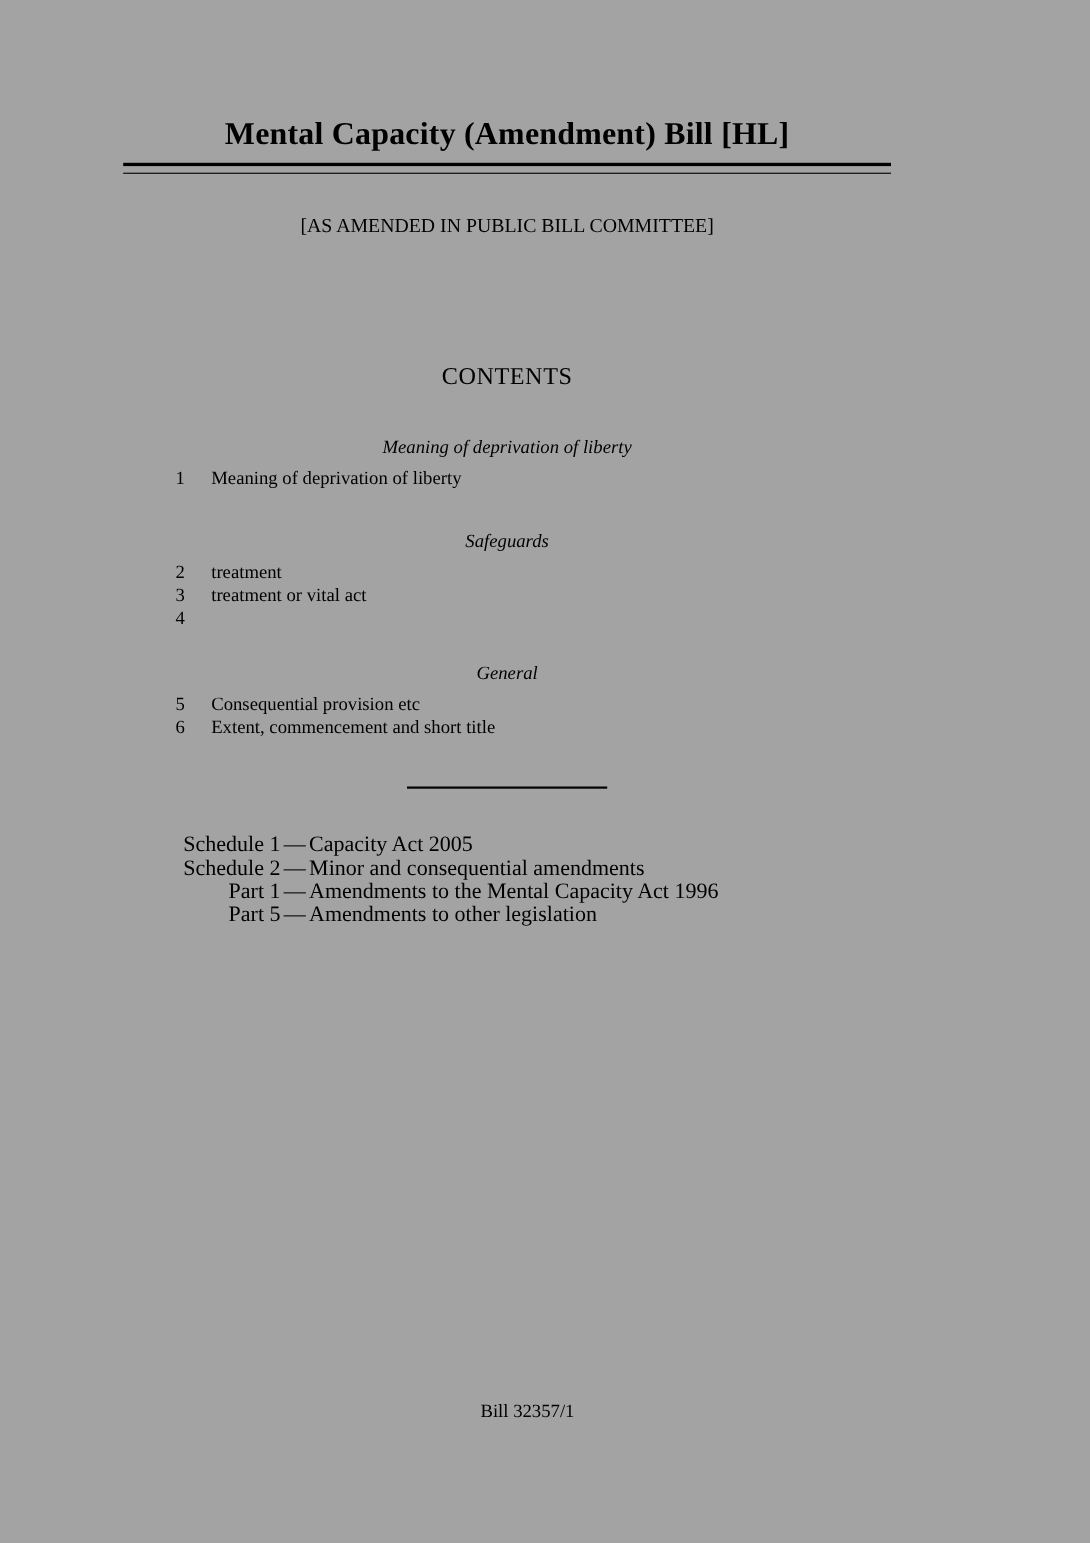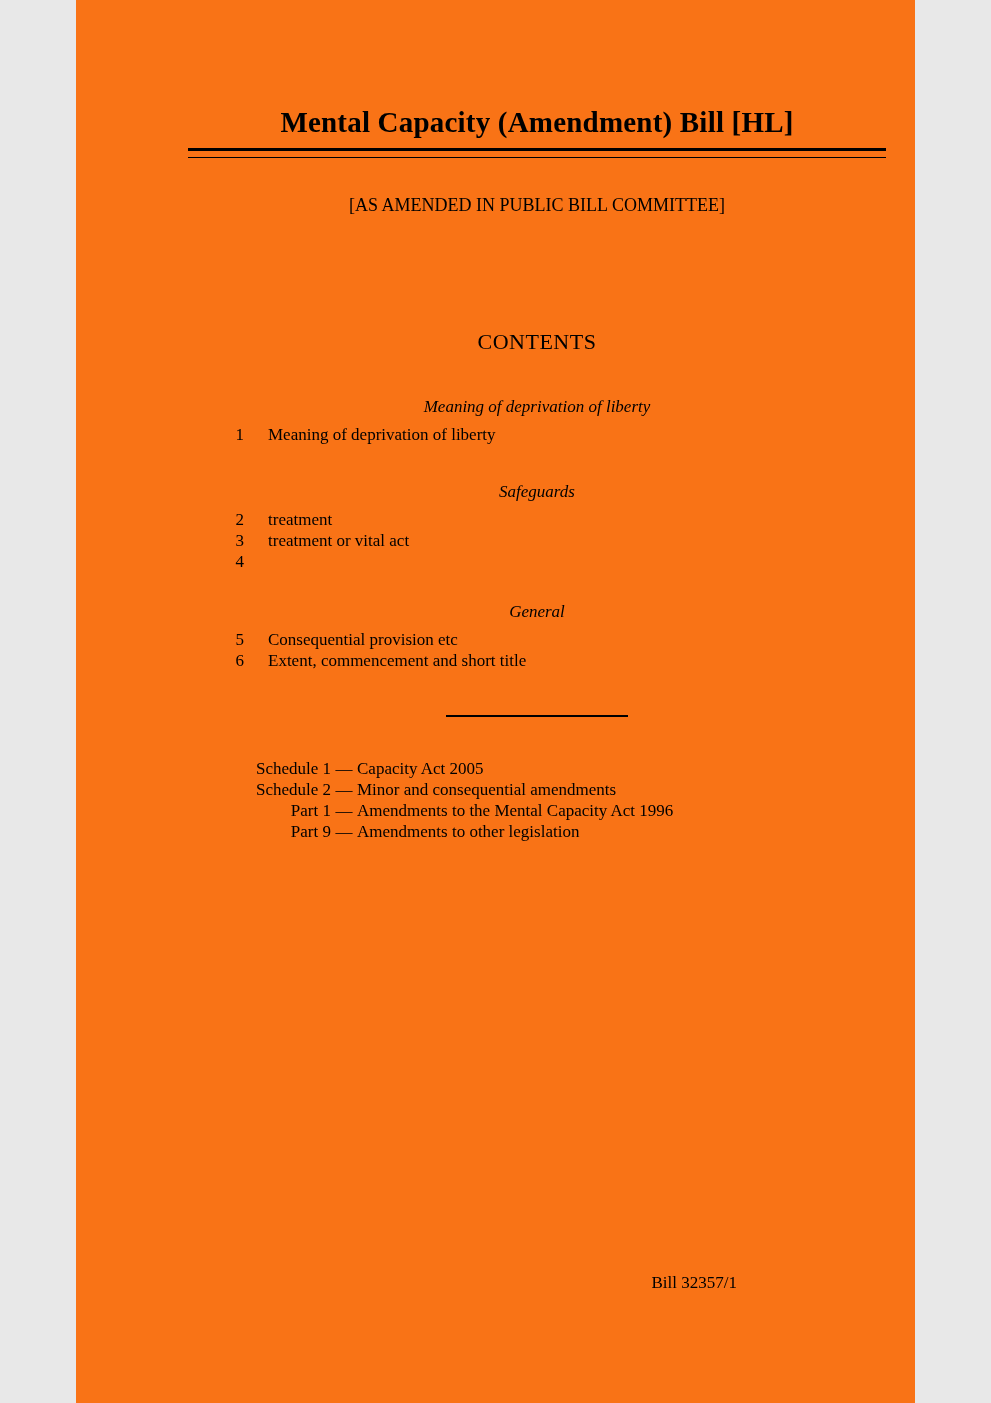--- a/index.html
+++ b/index.html
@@ -1,21 +1,21 @@
 <!DOCTYPE html>
 <html><head>
 <meta charset="utf-8">
 <style>
   html, body { margin: 0; padding: 0; }
   body { background: #e8e8e8; }
   .page {
     position: relative;
-    width: 839px;
+    width: 991px;
     height: 1403px;
-    background: #f97316;
+    background: #a3a3a3;
     margin: 0 auto;
     font-family: "Liberation Serif", "DejaVu Serif", serif;
     color: #000000;
     overflow: hidden;
   }
   .content-col { position: absolute; left: 112px; width: 698px; }
 
   
   .bill-title {
     top: 102px;
@@ -76,35 +76,35 @@
     width: 182px;
     margin: 44px auto 0 auto;
     border-top: 2px solid #000;
     height: 0;
   }
 
   .schedules { margin-top: 41px; }
   .schedule-row {
     display: grid;
     grid-template-columns: 143px 26px 1fr;
-    font-size: 17px;
+    font-size: 20px;
     line-height: 21px;
   }
   .schedule-label { text-align: right; white-space: nowrap; }
   .schedule-dash { text-align: center; }
   .schedule-text { text-align: left; }
 
   
   .footer {
     position: absolute;
     top: 1272px;
     left: 114px;
     right: 178px;
     display: flex;
-    justify-content: flex-end;
+    justify-content: center;
     font-size: 17px;
     line-height: 22px;
     margin-left: 32px;
   }
 </style>
 </head>
 <body>
 
 <div class="page">
 
@@ -181,21 +181,21 @@
         </span>
       </div>
       <div class="schedule-row">
         <span class="schedule-label">Part 1</span>
         <span class="schedule-dash">—</span>
         <span class="schedule-text">
           <span class="line">Amendments to the Mental Capacity Act 1996</span>
         </span>
       </div>
       <div class="schedule-row">
-        <span class="schedule-label">Part 9</span>
+        <span class="schedule-label">Part 5</span>
         <span class="schedule-dash">—</span>
         <span class="schedule-text">
           <span class="line">Amendments to other legislation</span>
         </span>
       </div>
     </div>
 
   </div>
 
   <div class="footer">

